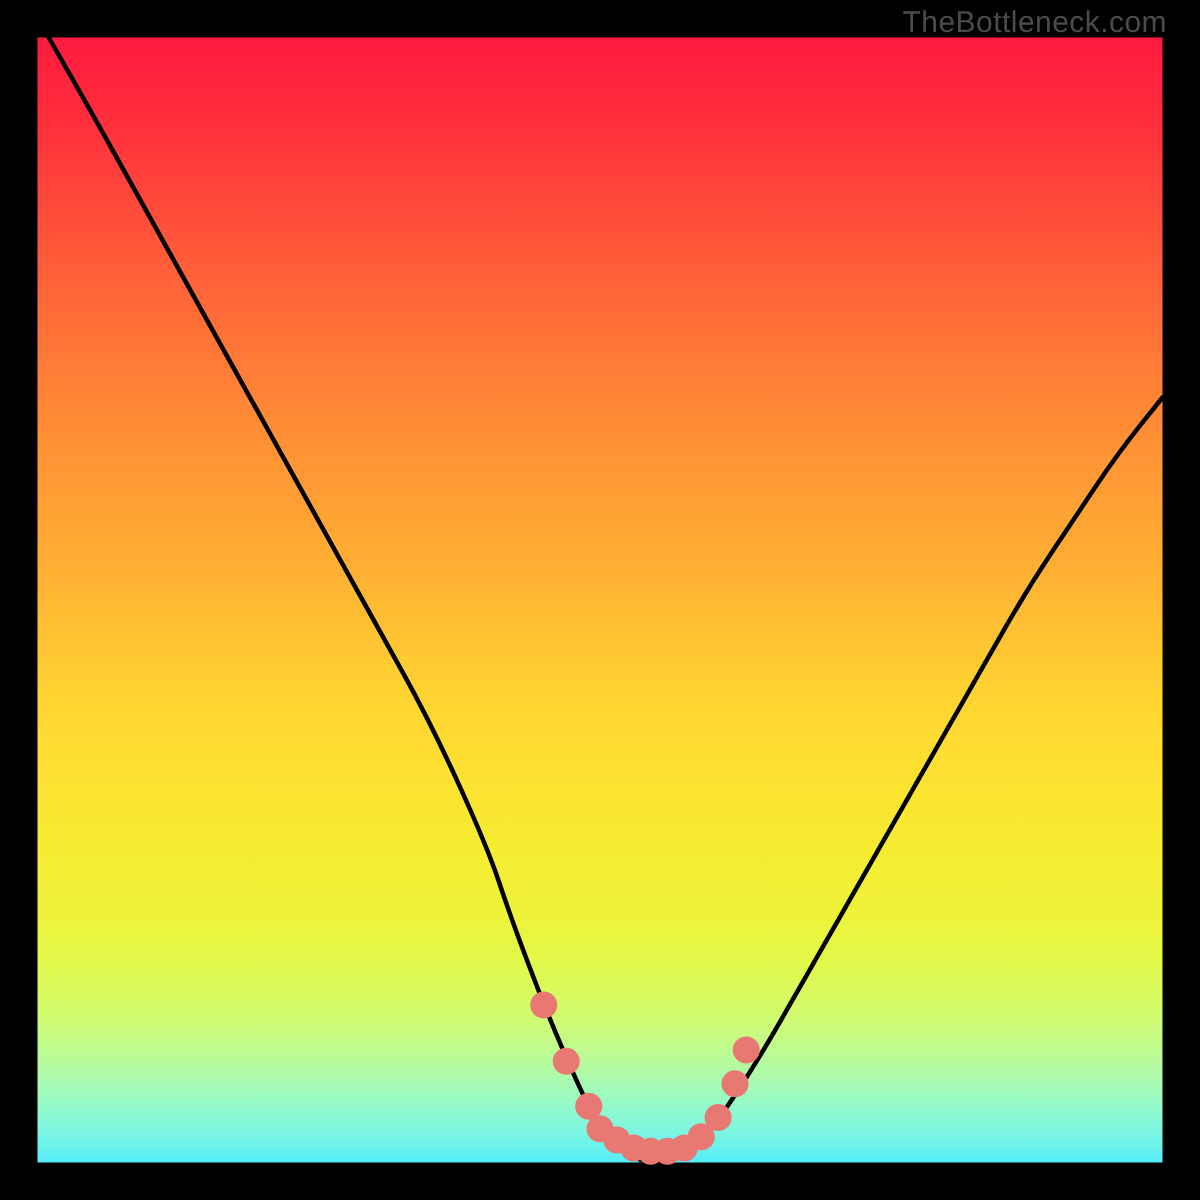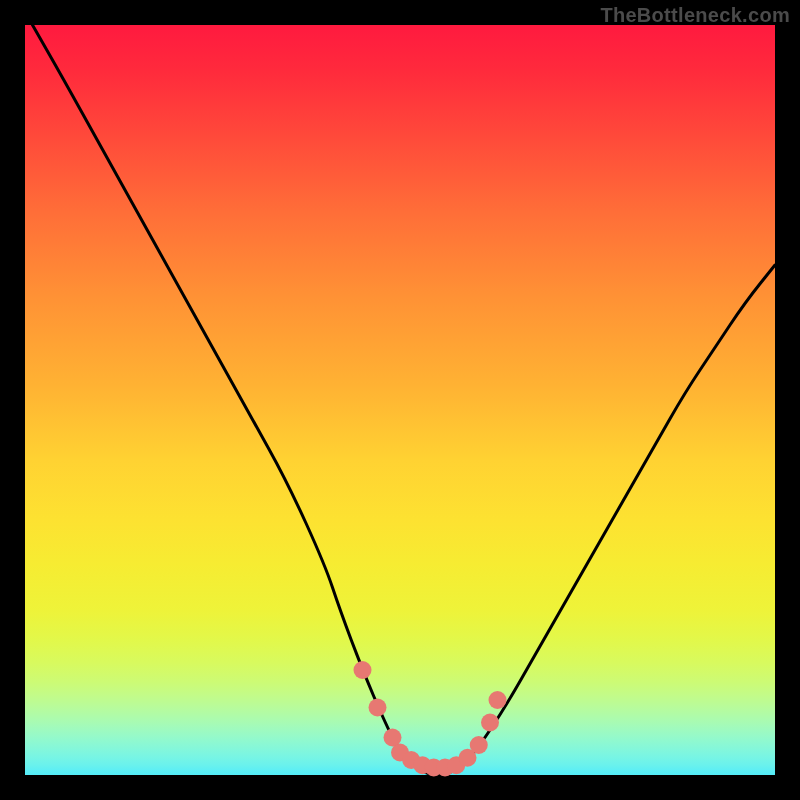--- a/index.html
+++ b/index.html
@@ -49,24 +49,24 @@
       #84f7da 96.5%,
       #78f5e4 97.6%,
       #6bf2ec 98.6%,
       #5feff3 99.3%,
       #54ecf8 100%
     );
   }
   .watermark {
     position: absolute;
     top: 4px;
-    right: 10px;
+    right: 22px;
     color: #4b4b4b;
     font-size: 20px;
-    font-weight: 700;
+    font-weight: 400;
     letter-spacing: 0.3px;
     user-select: none;
   }
   svg.curve-layer {
     position: absolute;
     left: 0;
     top: 0;
     width: 750px;
     height: 750px;
     overflow: visible;

